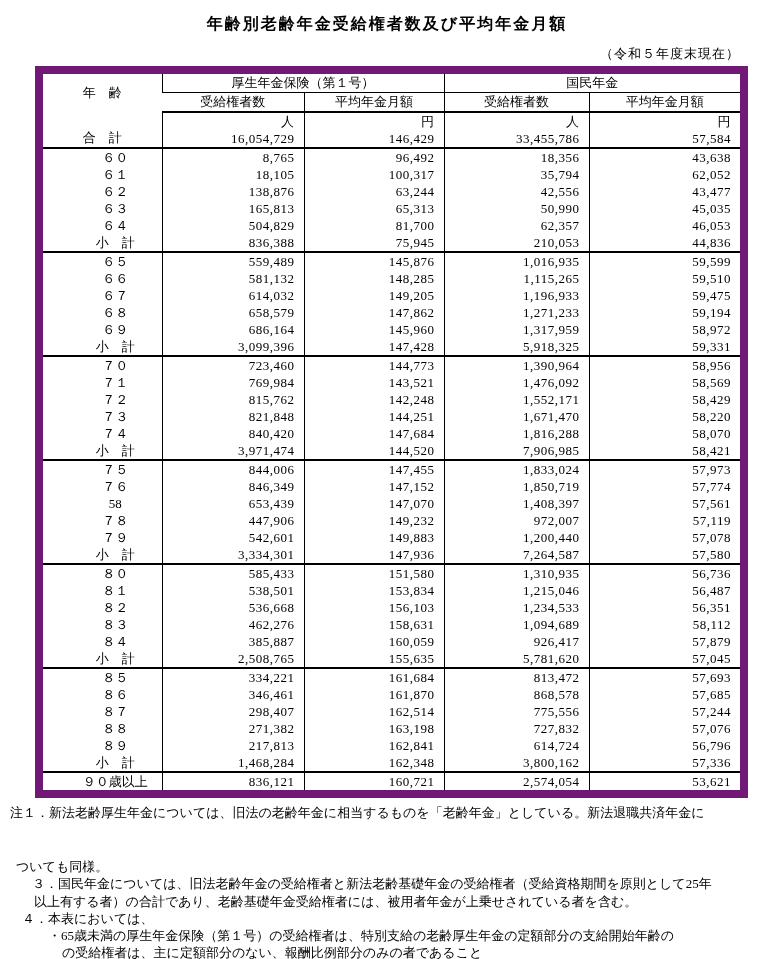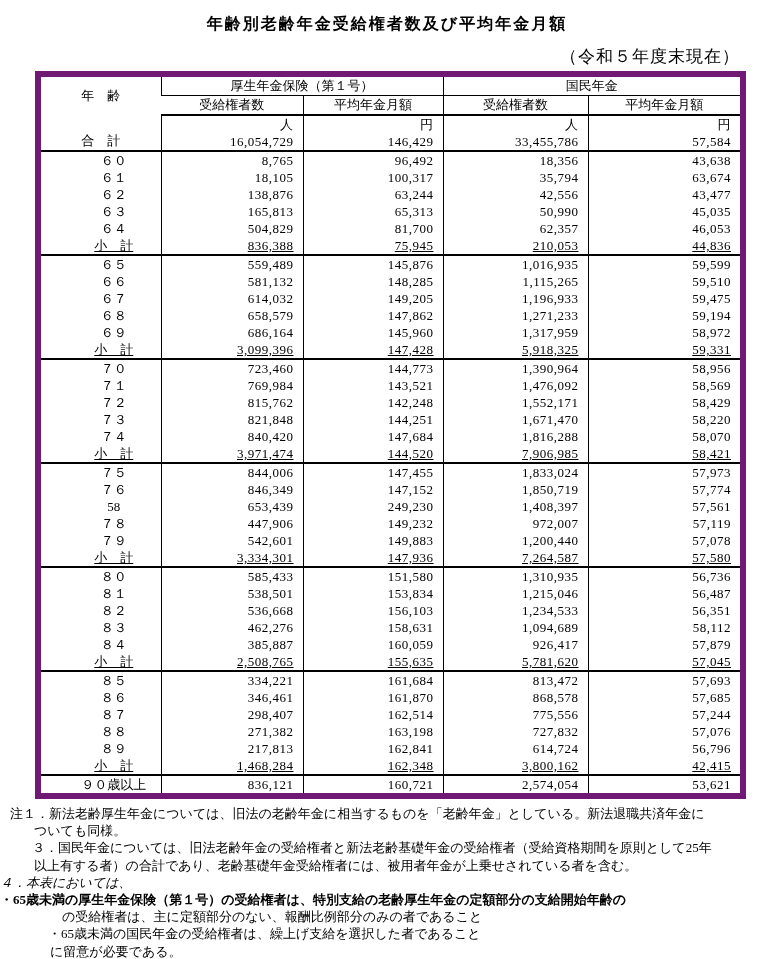--- a/index.html
+++ b/index.html
@@ -19,30 +19,30 @@
     padding-top: 14px;
     text-align: center;
     font-family: "Liberation Sans", sans-serif;
     font-weight: bold;
     font-size: 16px;
     letter-spacing: 2px;
   }
   .date-note {
     text-align: right;
     margin: 10px 34px 3px 0;
-    font-size: 17px;
+    font-size: 13px;
     letter-spacing: 1px;
   }
 
   table.pension {
     border-collapse: collapse;
     table-layout: fixed;
     margin-left: 35px;
     width: 705px;
-    border: 6px solid #701a75;
+    border: 8px solid #701a75;
   }
   table.pension th, table.pension td {
     border-left: 1px solid #000;
     padding: 0;
     font-size: 13px;
     font-weight: normal;
     overflow: hidden;
     white-space: nowrap;
   }
   table.pension th:first-child, table.pension td:first-child { border-left: none; }
@@ -57,21 +57,21 @@
   td.total-label { text-align: center; padding-bottom: 1px; }
   .unit-line, .val-line {
     height: 17px; line-height: 17px;
     text-align: right; padding-right: 9px;
     letter-spacing: 0.5px;
   }
 
   tbody tr.data-row { height: 17px; }
   tbody td.age { text-align: center; line-height: 17px; padding-left: 26px; }
   tbody td.num { text-align: right; padding-right: 9px; letter-spacing: 0.5px; line-height: 17px; }
-  tbody tr.subtotal td { border-bottom: 2px solid #000; text-decoration: underline; }
+  tbody tr.subtotal td { border-bottom: 2px solid #000; }
   tbody tr.over90 td { border-bottom: none; }
 
   .notes {
     margin-top: 6px;
     font-size: 13px;
     line-height: 17.2px;
   }
   .note-line { white-space: nowrap; }
 </style>
 </head>
@@ -129,21 +129,21 @@
           <td class="num">8,765</td>
           <td class="num">96,492</td>
           <td class="num">18,356</td>
           <td class="num">43,638</td>
         </tr>
         <tr class="data-row">
           <td class="age">６１</td>
           <td class="num">18,105</td>
           <td class="num">100,317</td>
           <td class="num">35,794</td>
-          <td class="num">63,674</td>
+          <td class="num">62,052</td>
         </tr>
         <tr class="data-row">
           <td class="age">６２</td>
           <td class="num">138,876</td>
           <td class="num">63,244</td>
           <td class="num">42,556</td>
           <td class="num">43,477</td>
         </tr>
         <tr class="data-row">
           <td class="age">６３</td>
@@ -260,21 +260,21 @@
         <tr class="data-row">
           <td class="age">７６</td>
           <td class="num">846,349</td>
           <td class="num">147,152</td>
           <td class="num">1,850,719</td>
           <td class="num">57,774</td>
         </tr>
         <tr class="data-row">
           <td class="age">58</td>
           <td class="num">653,439</td>
-          <td class="num">249,230</td>
+          <td class="num">147,070</td>
           <td class="num">1,408,397</td>
           <td class="num">57,561</td>
         </tr>
         <tr class="data-row">
           <td class="age">７８</td>
           <td class="num">447,906</td>
           <td class="num">149,232</td>
           <td class="num">972,007</td>
           <td class="num">57,119</td>
         </tr>
@@ -367,37 +367,37 @@
           <td class="num">217,813</td>
           <td class="num">162,841</td>
           <td class="num">614,724</td>
           <td class="num">56,796</td>
         </tr>
         <tr class="data-row subtotal">
           <td class="age">小　計</td>
           <td class="num">1,468,284</td>
           <td class="num">162,348</td>
           <td class="num">3,800,162</td>
-          <td class="num">42,415</td>
+          <td class="num">57,336</td>
         </tr>
         <tr class="data-row over90">
           <td class="age">９０歳以上</td>
           <td class="num">836,121</td>
           <td class="num">160,721</td>
           <td class="num">2,574,054</td>
           <td class="num">53,621</td>
         </tr>
       </tbody>
   </table>
 
   <div class="notes" id="notes">
       <div class="note-line" style="padding-left: 10px;">注１．新法老齢厚生年金については、旧法の老齢年金に相当するものを「老齢年金」としている。新法退職共済年金に</div>
-      <div class="note-line" style="padding-left: 34px;">ついても同様。</div>
+      <div class="note-line" style="padding-left: 16px; margin-top: 37px;">ついても同様。</div>
       <div class="note-line" style="padding-left: 32px;">３．国民年金については、旧法老齢年金の受給権者と新法老齢基礎年金の受給権者（受給資格期間を原則として25年</div>
       <div class="note-line" style="padding-left: 34px;">以上有する者）の合計であり、老齢基礎年金受給権者には、被用者年金が上乗せされている者を含む。</div>
-      <div class="note-line" style=" font-style: italic;">４．本表においては、</div>
-      <div class="note-line" style=" font-weight: bold;">・65歳未満の厚生年金保険（第１号）の受給権者は、特別支給の老齢厚生年金の定額部分の支給開始年齢の</div>
+      <div class="note-line" style="padding-left: 22px;">４．本表においては、</div>
+      <div class="note-line" style="padding-left: 48px;">・65歳未満の厚生年金保険（第１号）の受給権者は、特別支給の老齢厚生年金の定額部分の支給開始年齢の</div>
       <div class="note-line" style="padding-left: 62px;">の受給権者は、主に定額部分のない、報酬比例部分のみの者であること</div>
       <div class="note-line" style="padding-left: 48px;">・65歳未満の国民年金の受給権者は、繰上げ支給を選択した者であること</div>
       <div class="note-line" style="padding-left: 50px;">に留意が必要である。</div>
     </div>
 
 </div>
 
 </body></html>

